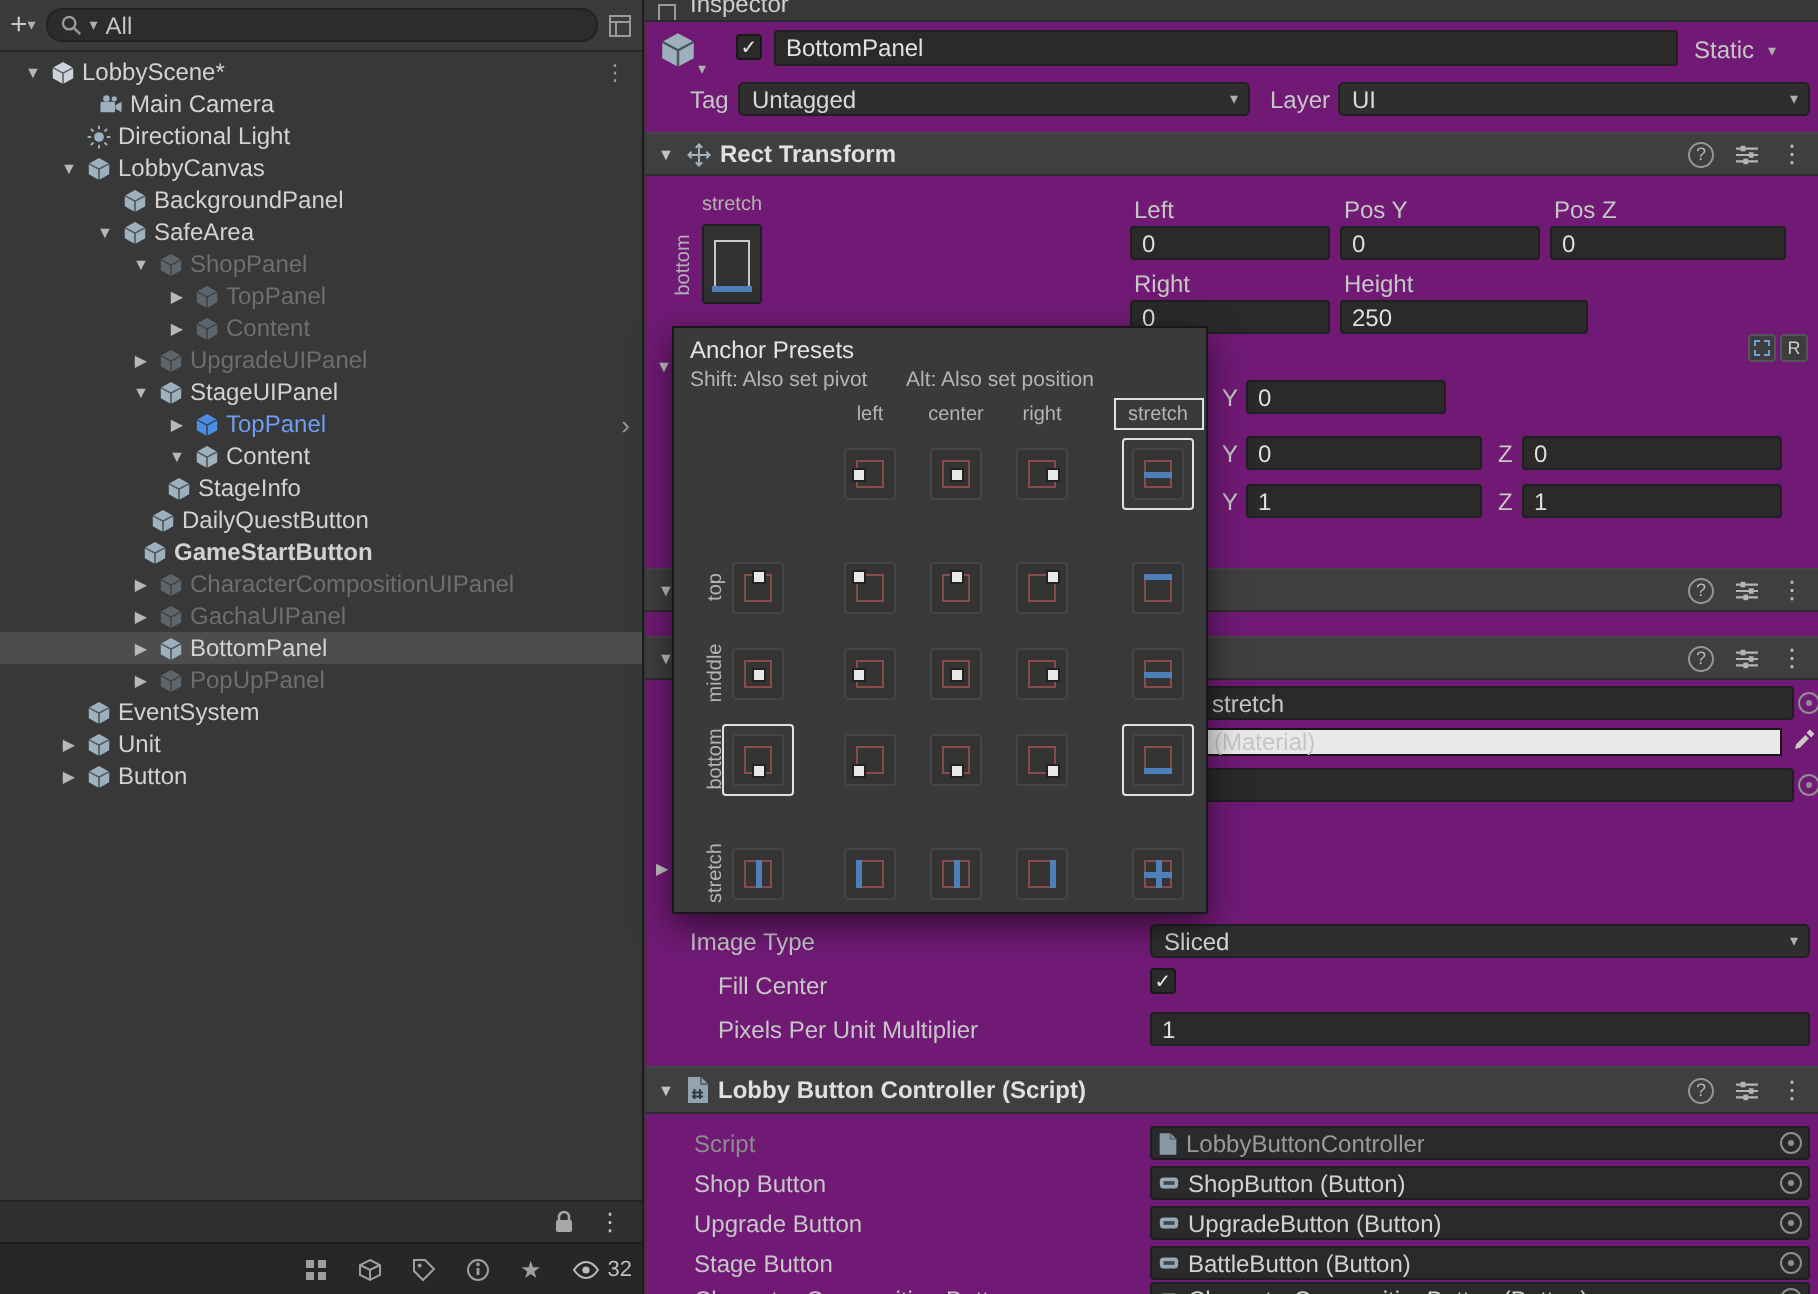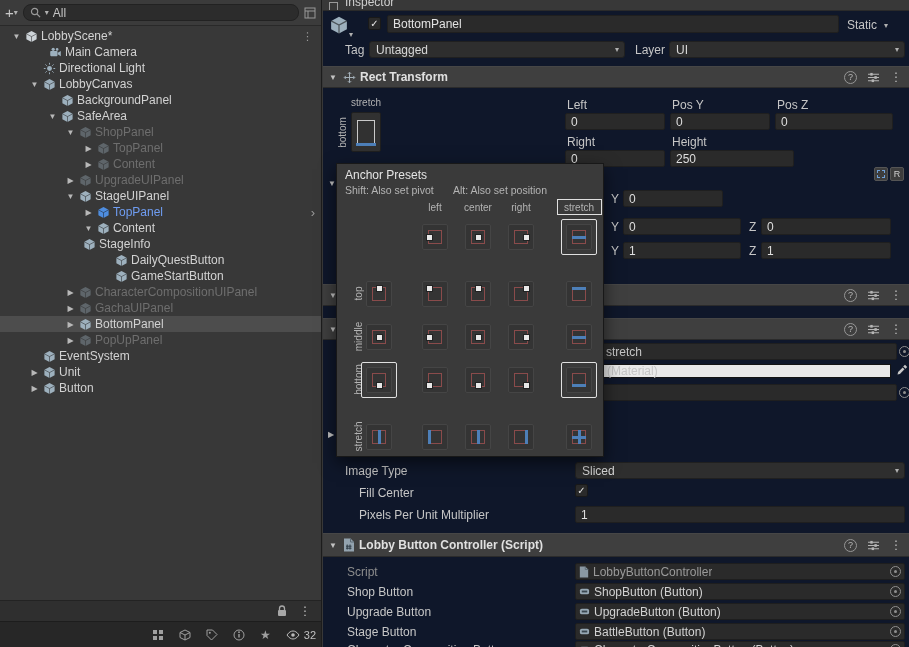--- a/index.html
+++ b/index.html
@@ -22,21 +22,21 @@
 .muted .tlabel{color:#6e6e6e}
 .muted .ticon{opacity:.38}
 .prefab .tlabel{color:#6f9df2}
 .trailing{margin-left:auto;padding-right:8px;color:#9a9a9a;font-size:11px}
 .chev{font-size:13px;padding-right:6px}
 .status1{position:absolute;left:0;right:0;bottom:26px;height:21px;background:#2f2f2f;border-top:1px solid #232323;display:flex;align-items:center;justify-content:flex-end;gap:12px;padding:0 10px}
 .status2{position:absolute;left:0;right:0;bottom:0;height:26px;background:#272727;border-top:1px solid #1d1d1d;display:flex;align-items:center;gap:15px;padding-left:152px;color:#b5b5b5}
 .count{display:flex;align-items:center;gap:4px;font-size:11px;color:#c0c0c0}
 .star{color:#9f9f9f;font-size:12px;line-height:1}
 
-#inspector{position:absolute;left:323px;top:0;width:586px;height:647px;background:#0f172a}
+#inspector{position:absolute;left:323px;top:0;width:586px;height:647px;background:#701a75}
 .insp-tab{position:absolute;left:0;top:0;right:0;height:11px;overflow:hidden;background:#383838;border-bottom:1px solid #2a2a2a}
 .insp-tab .t{position:absolute;left:22px;top:-5px;font-size:12px;color:#cfcfcf}
 .insp-label{position:absolute;color:#c6c6c6;white-space:nowrap}
 .insp-label.dim{color:#8d8d8d}
 .namefld{position:absolute;height:18px;background:#2a2a2a;border:1px solid #1f1f1f;border-radius:2px;color:#e2e2e2;padding:0 5px;font:inherit;outline:none}
 .fld{position:absolute;height:17px;background:#2a2a2a;border:1px solid #1f1f1f;border-radius:2px;display:flex;align-items:center;padding:0 5px;color:#dfdfdf}
 .ddl{position:absolute;height:17px;background:#2e2e2e;border:1px solid #202020;border-radius:3px;display:flex;align-items:center;padding:0 6px;color:#d8d8d8}
 .ddl .caret{position:absolute;right:5px}
 .cbx{position:absolute;width:13px;height:13px;background:#2a2a2a;border:1px solid #191919;border-radius:2px;display:flex;align-items:center;justify-content:center;color:#e6e6e6;font-size:10px}
 .chead{position:absolute;left:0;right:0;height:22px;background:#3f3f3f;border-top:1px solid #464646;border-bottom:1px solid #2b2b2b;display:flex;align-items:center;padding:0 6px}
@@ -242,31 +242,31 @@
       <div class="trow" style="padding-left: 68px;">
         <span class="arrow"></span>
         <span class="ticon">
           <svg width="13" height="13" viewBox="0 0 16 16">
             <path d="M8 1.3 14.3 4.7v6.6L8 14.7 1.7 11.3V4.7Z" fill="#9db0bd"></path>
             <path d="M1.7 4.7 8 8.1l6.3-3.4M8 8.1v6.6" stroke="rgba(25,25,25,.6)" stroke-width="1" fill="none"></path>
           </svg>
         </span>
         <span class="tlabel">StageInfo</span>
       </div>
-      <div class="trow" style="padding-left: 100px;">
+      <div class="trow" style="padding-left: 60px;">
         <span class="arrow"></span>
         <span class="ticon">
           <svg width="13" height="13" viewBox="0 0 16 16">
             <path d="M8 1.3 14.3 4.7v6.6L8 14.7 1.7 11.3V4.7Z" fill="#9db0bd"></path>
             <path d="M1.7 4.7 8 8.1l6.3-3.4M8 8.1v6.6" stroke="rgba(25,25,25,.6)" stroke-width="1" fill="none"></path>
           </svg>
         </span>
         <span class="tlabel">DailyQuestButton</span>
       </div>
-      <div class="trow" style="padding-left: 100px;">
+      <div class="trow" style="padding-left: 56px; font-weight: bold;">
         <span class="arrow"></span>
         <span class="ticon">
           <svg width="13" height="13" viewBox="0 0 16 16">
             <path d="M8 1.3 14.3 4.7v6.6L8 14.7 1.7 11.3V4.7Z" fill="#9db0bd"></path>
             <path d="M1.7 4.7 8 8.1l6.3-3.4M8 8.1v6.6" stroke="rgba(25,25,25,.6)" stroke-width="1" fill="none"></path>
           </svg>
         </span>
         <span class="tlabel">GameStartButton</span>
       </div>
       <div class="trow muted" style="padding-left: 64px;">

